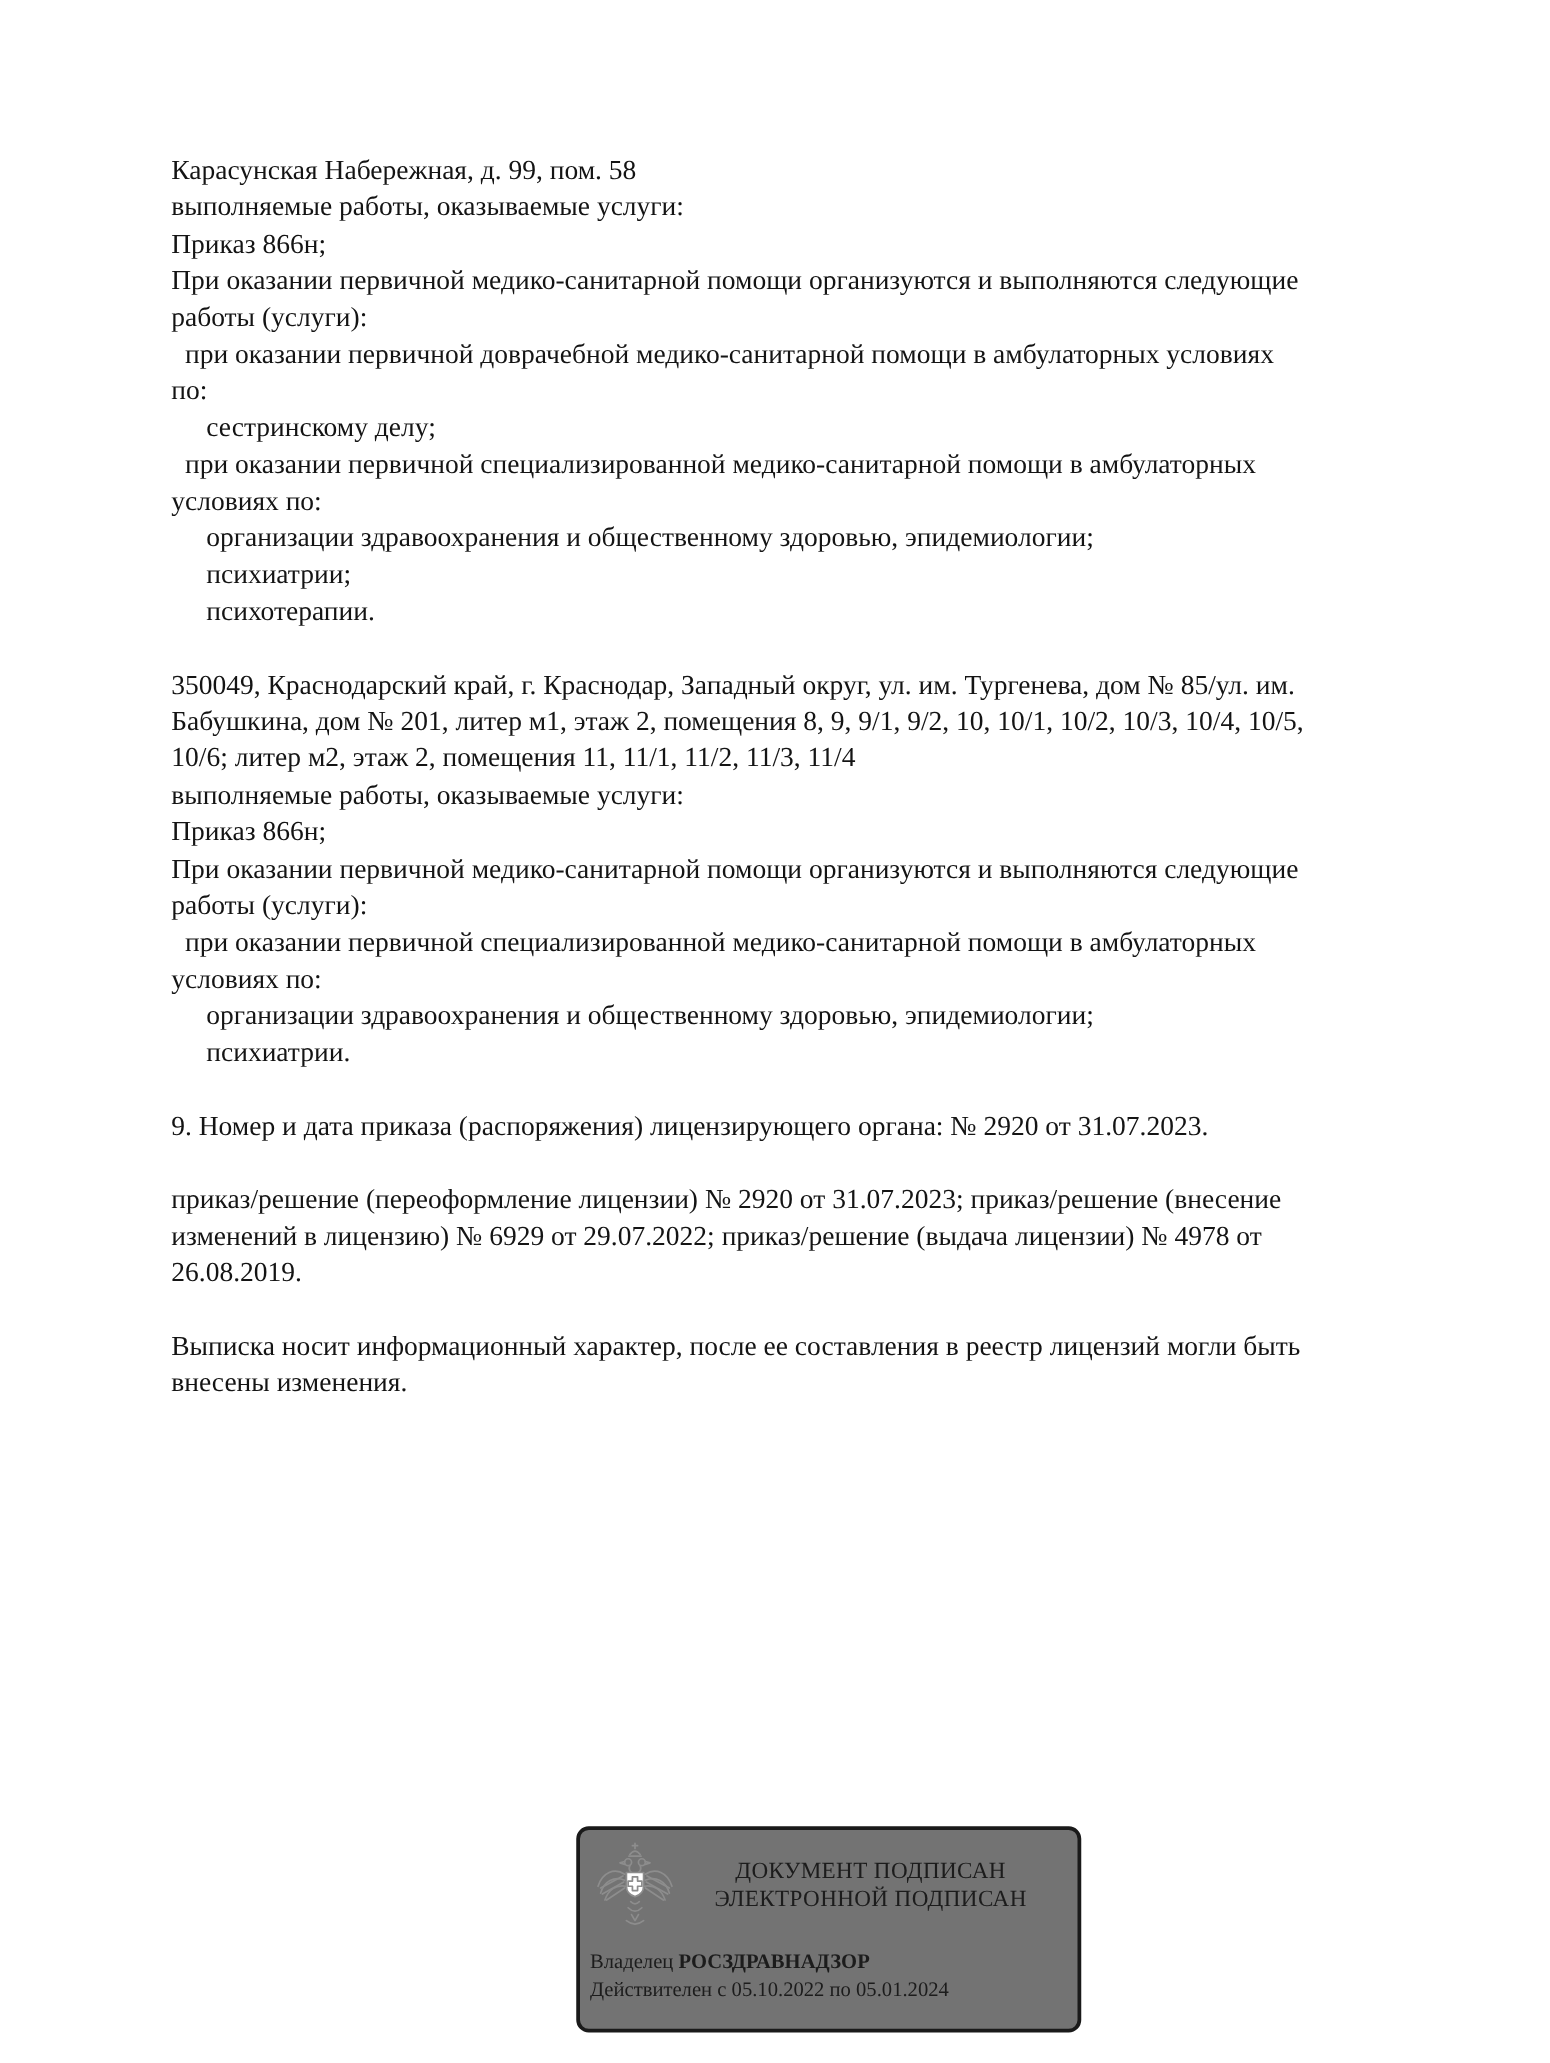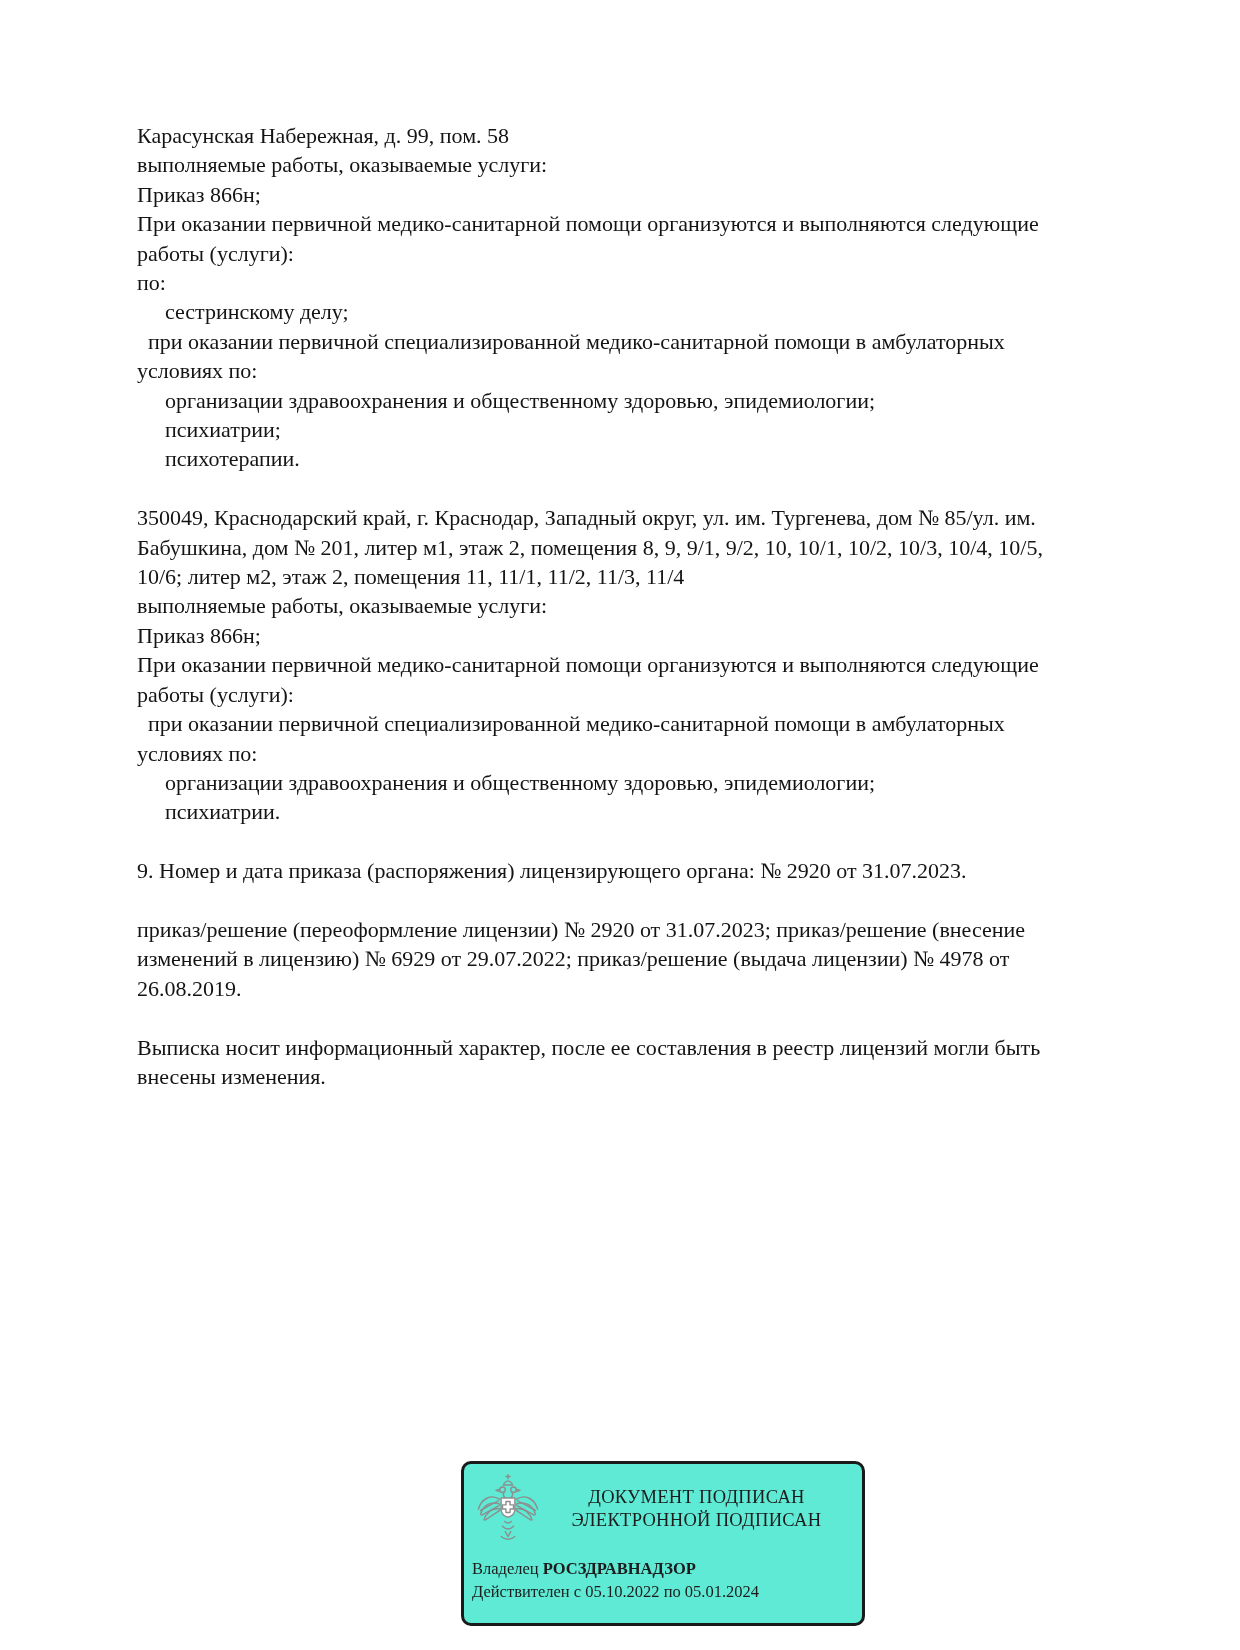--- a/index.html
+++ b/index.html
@@ -33,21 +33,21 @@
 
   .stamp {
     position: absolute;
     left: 461px;
     top: 1461px;
     width: 404px;
     height: 165px;
     box-sizing: border-box;
     border: 3px solid #1a1a1a;
     border-radius: 10px;
-    background: #5eead4;
+    background: #737373;
     padding: 6px 10px 6px 8px;
   }
   .stamp-top {
     display: flex;
     align-items: center;
     height: 78px;
   }
   .emblem {
     flex: 0 0 auto;
     width: 66px;
@@ -74,20 +74,21 @@
 <body>
 
 <div class="page">
 
   <div class="doc">
     <div class="ln">Карасунская Набережная, д. 99, пом. 58</div>
     <div class="ln">выполняемые работы, оказываемые услуги:</div>
     <div class="ln">Приказ 866н;</div>
     <div class="ln">При оказании первичной медико-санитарной помощи организуются и выполняются следующие</div>
     <div class="ln">работы (услуги):</div>
+    <div class="ln ind1">при оказании первичной доврачебной медико-санитарной помощи в амбулаторных условиях</div>
     <div class="ln">по:</div>
     <div class="ln ind2">сестринскому делу;</div>
     <div class="ln ind1">при оказании первичной специализированной медико-санитарной помощи в амбулаторных</div>
     <div class="ln">условиях по:</div>
     <div class="ln ind2">организации здравоохранения и общественному здоровью, эпидемиологии;</div>
     <div class="ln ind2">психиатрии;</div>
     <div class="ln ind2">психотерапии.</div>
     <div class="gap"></div>
     <div class="ln">350049, Краснодарский край, г. Краснодар, Западный округ, ул. им. Тургенева, дом № 85/ул. им.</div>
     <div class="ln">Бабушкина, дом № 201, литер м1, этаж 2, помещения 8, 9, 9/1, 9/2, 10, 10/1, 10/2, 10/3, 10/4, 10/5,</div>

